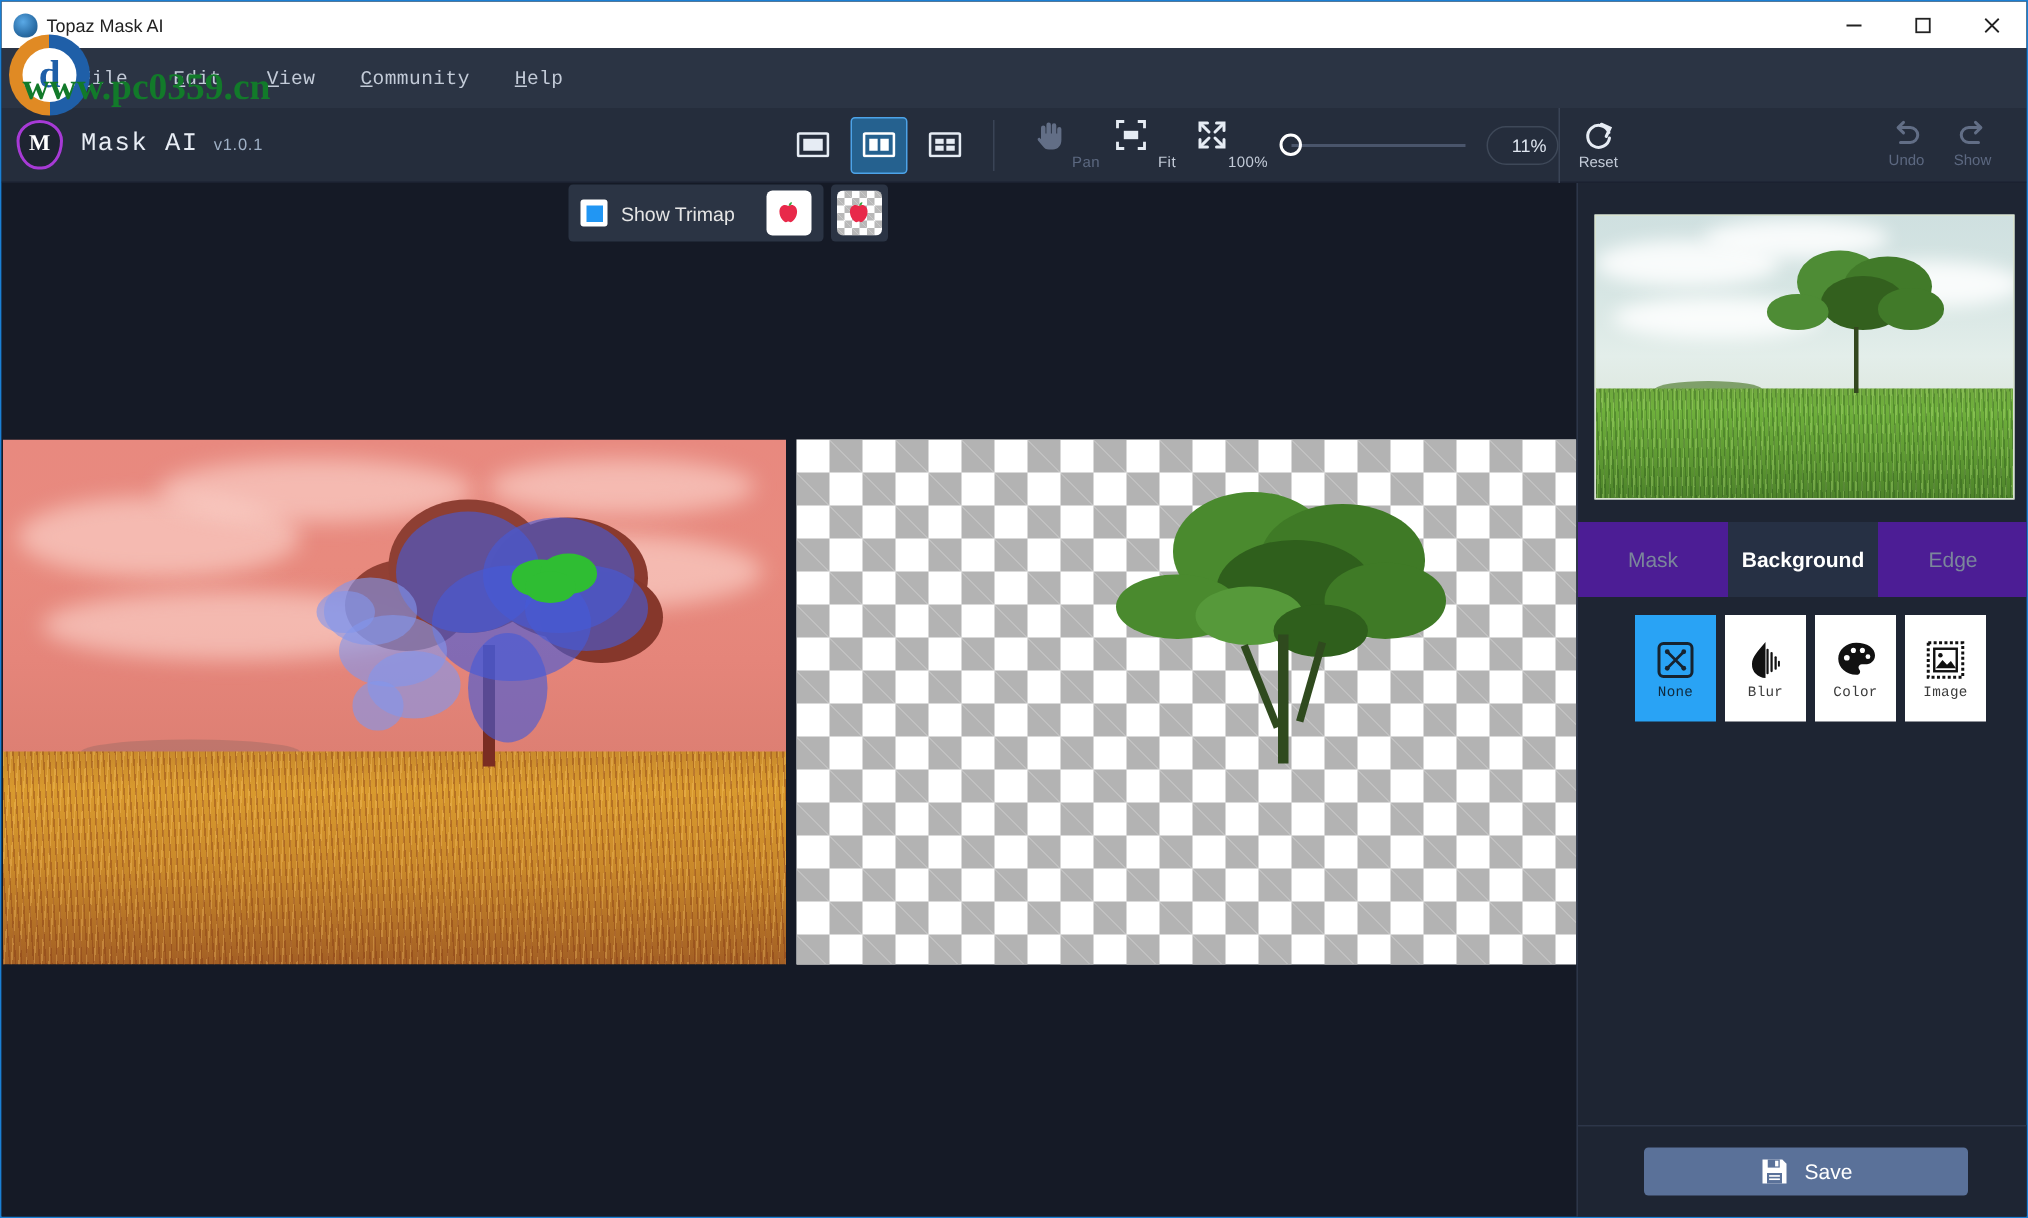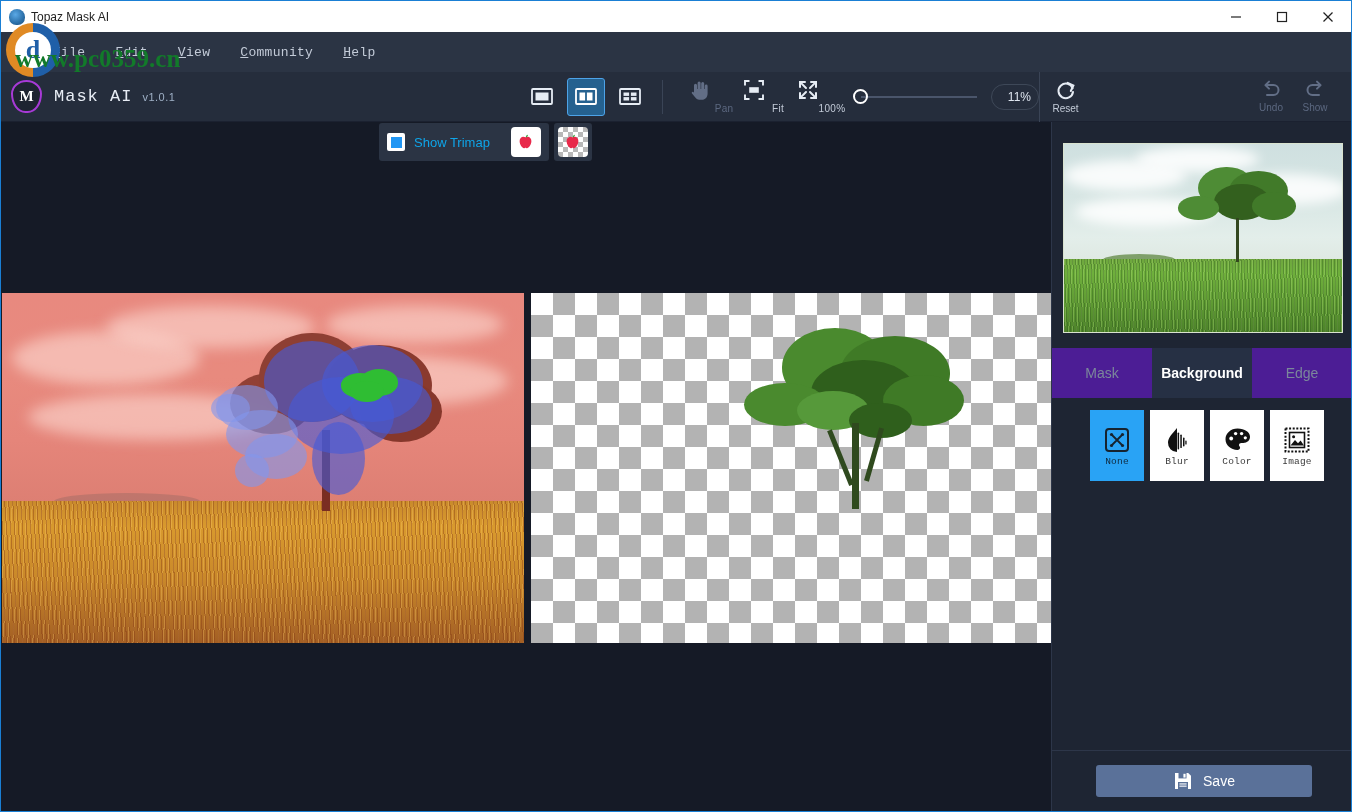--- a/index.html
+++ b/index.html
@@ -164,21 +164,21 @@
   }
   #trimap-pill {
     height: 38px; background: #2b3444; border-radius: 3px;
     display: flex; align-items: center; padding: 0 8px;
   }
   #trimap-check {
     width: 18px; height: 18px; border-radius: 2px; background: #ffffff;
     display: flex; align-items: center; justify-content: center; flex: none;
   }
   #trimap-check .inner { width: 11px; height: 11px; background: #2196f3; }
-  #trimap-label { color: #0ea5e9; font-size: 13px; margin-left: 9px; margin-right: 21px; white-space: nowrap; }
+  #trimap-label { color: #e5e5e5; font-size: 13px; margin-left: 9px; margin-right: 21px; white-space: nowrap; }
   .applebtn {
     width: 30px; height: 30px; border-radius: 4px; overflow: hidden;
     display: flex; align-items: center; justify-content: center;
     flex: none; position: relative;
   }
   .applebtn.white { background: #ffffff; }
   .applebtn.checker {
     background-color:#ffffff;
     background-image:
       linear-gradient(45deg, #b8b8b8 25%, transparent 25%, transparent 75%, #b8b8b8 75%),

